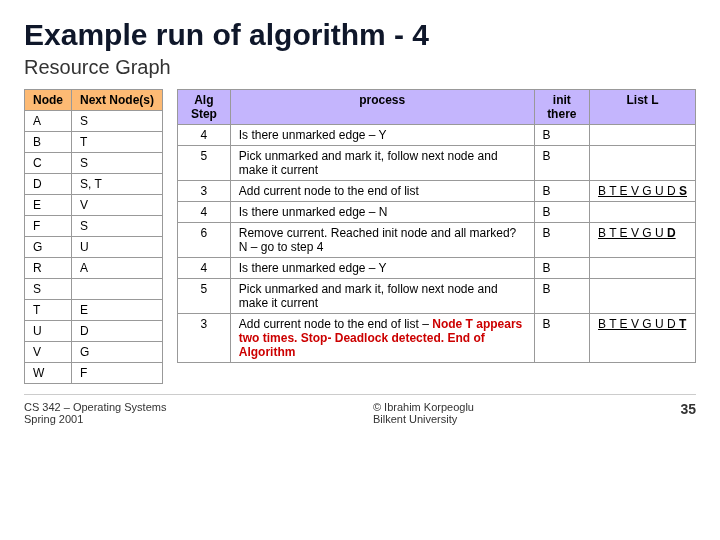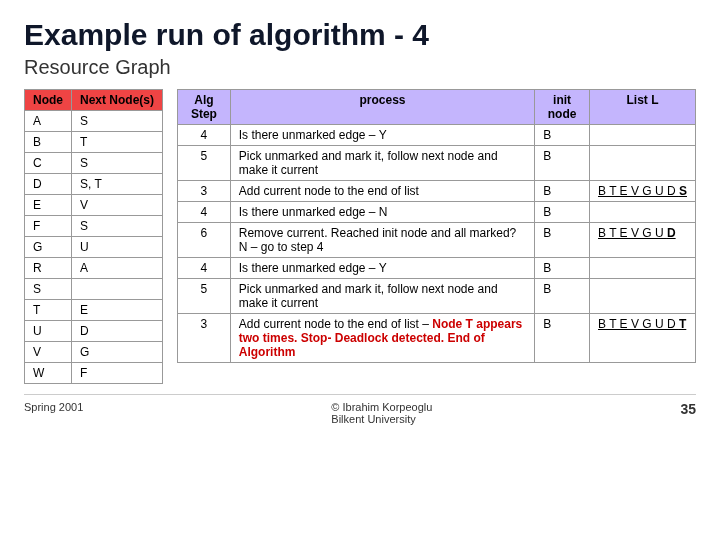--- a/index.html
+++ b/index.html
@@ -36,21 +36,21 @@
       min-width: 120px;
       flex-shrink: 0;
     }
     .resource-table th, .resource-table td {
       border: 1px solid #999;
       padding: 3px 8px;
       text-align: left;
       font-size: 12px;
     }
     .resource-table th {
-      background: #ef4444;
+      background: #fdba74;
       font-weight: bold;
     }
     
     .alg-table {
       border-collapse: collapse;
       flex: 1;
     }
     .alg-table th, .alg-table td {
       border: 1px solid #999;
       padding: 3px 8px;
@@ -162,21 +162,21 @@
             <td>F</td>
           </tr>
         </tbody>
     </table>
 
     <table class="alg-table">
       <thead>
         <tr>
           <th>Alg Step</th>
           <th>process</th>
-          <th>init node</th>
+          <th>init there</th>
           <th>List L</th>
         </tr>
       </thead>
       <tbody id="alg-tbody">
       <tr>
     <td class="step-col">4</td>
     <td>Is there  unmarked edge – Y</td>
     <td class="init-col">B</td>
     <td class="list-col"></td>
   </tr>
@@ -221,20 +221,21 @@
     <td>Add current node to the end of  list – <span class="highlight-red">Node T appears two times. Stop- Deadlock detected. End of Algorithm</span></td>
     <td class="init-col">B</td>
     <td class="list-col">B T E V G U D <strong>T</strong></td>
   </tr>
         </tbody>
     </table>
   </div>
 
   <div class="footer">
     <div>
+      <div>CS 342 – Operating Systems</div>
       <div>Spring 2001</div>
     </div>
     <div>
       <div>© Ibrahim Korpeoglu</div>
       <div>Bilkent University</div>
     </div>
     <div class="footer-right">35</div>
   </div>
 </div>
 

